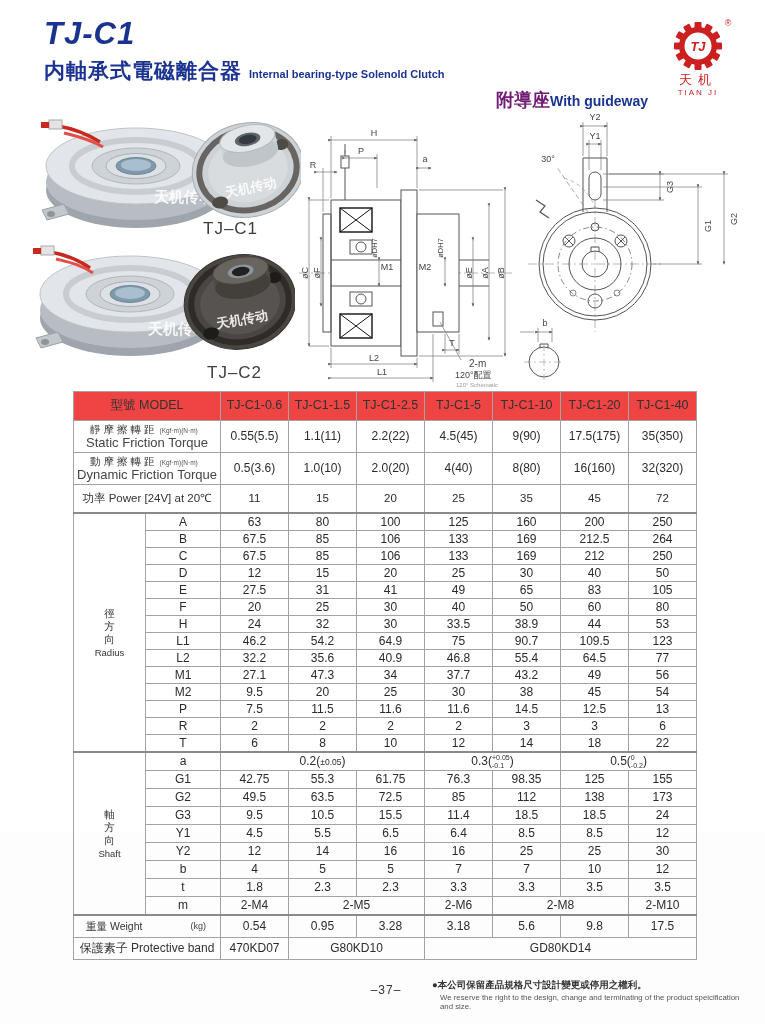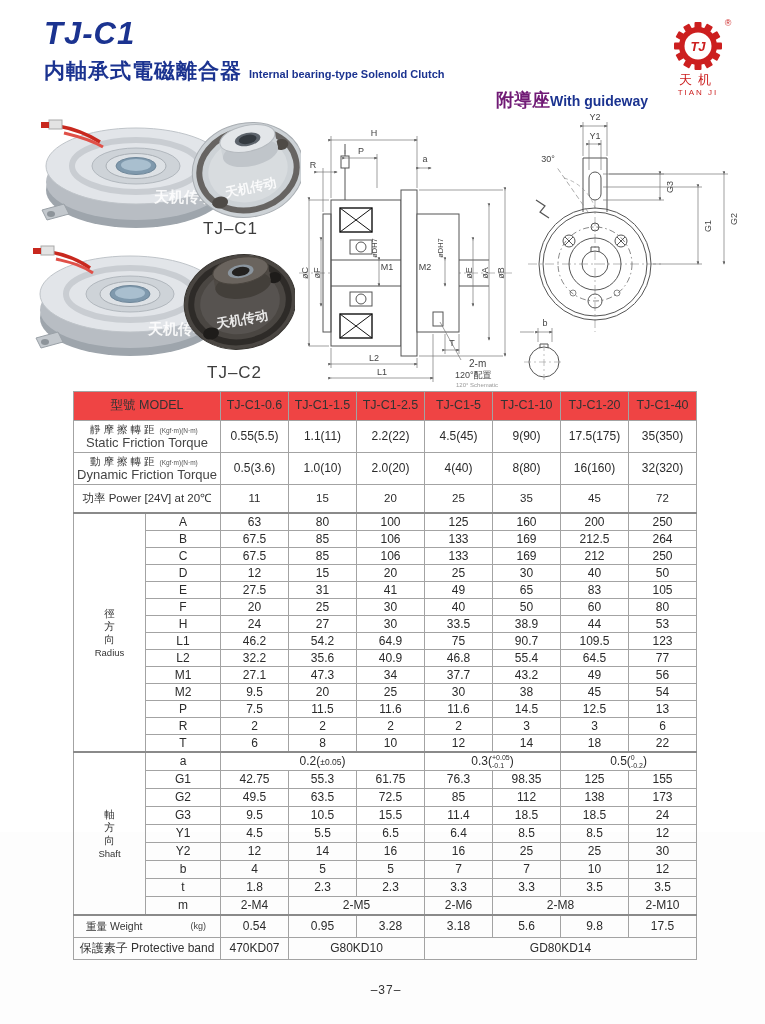--- a/index.html
+++ b/index.html
@@ -451,21 +451,21 @@
           <td>25</td>
           <td>30</td>
           <td>40</td>
           <td>50</td>
           <td>60</td>
           <td>80</td>
         </tr>
         <tr class="h-dim">
           <td class="key">H</td>
           <td>24</td>
-          <td>27</td>
+          <td>32</td>
           <td>30</td>
           <td>33.5</td>
           <td>38.9</td>
           <td>44</td>
           <td>53</td>
         </tr>
         <tr class="h-dim">
           <td class="key">L1</td>
           <td>46.2</td>
           <td>54.2</td>
@@ -649,14 +649,18 @@
         <tr class="h-wt">
           <td colspan="2" class="prot">保護素子 Protective band</td>
           <td colspan="1">470KD07</td>
           <td colspan="2">G80KD10</td>
           <td colspan="4">GD80KD14</td>
         </tr>
       </tbody>
   </table>
 
   <div class="pageno">–37–</div>
+  <div class="note">
+    <div class="zh">●本公司保留產品規格尺寸設計變更或停用之權利。</div>
+    <div class="en">We reserve the right to the design, change and terminating of the product speicification and size.</div>
+  </div>
 
 </div>
 
 </body></html>

